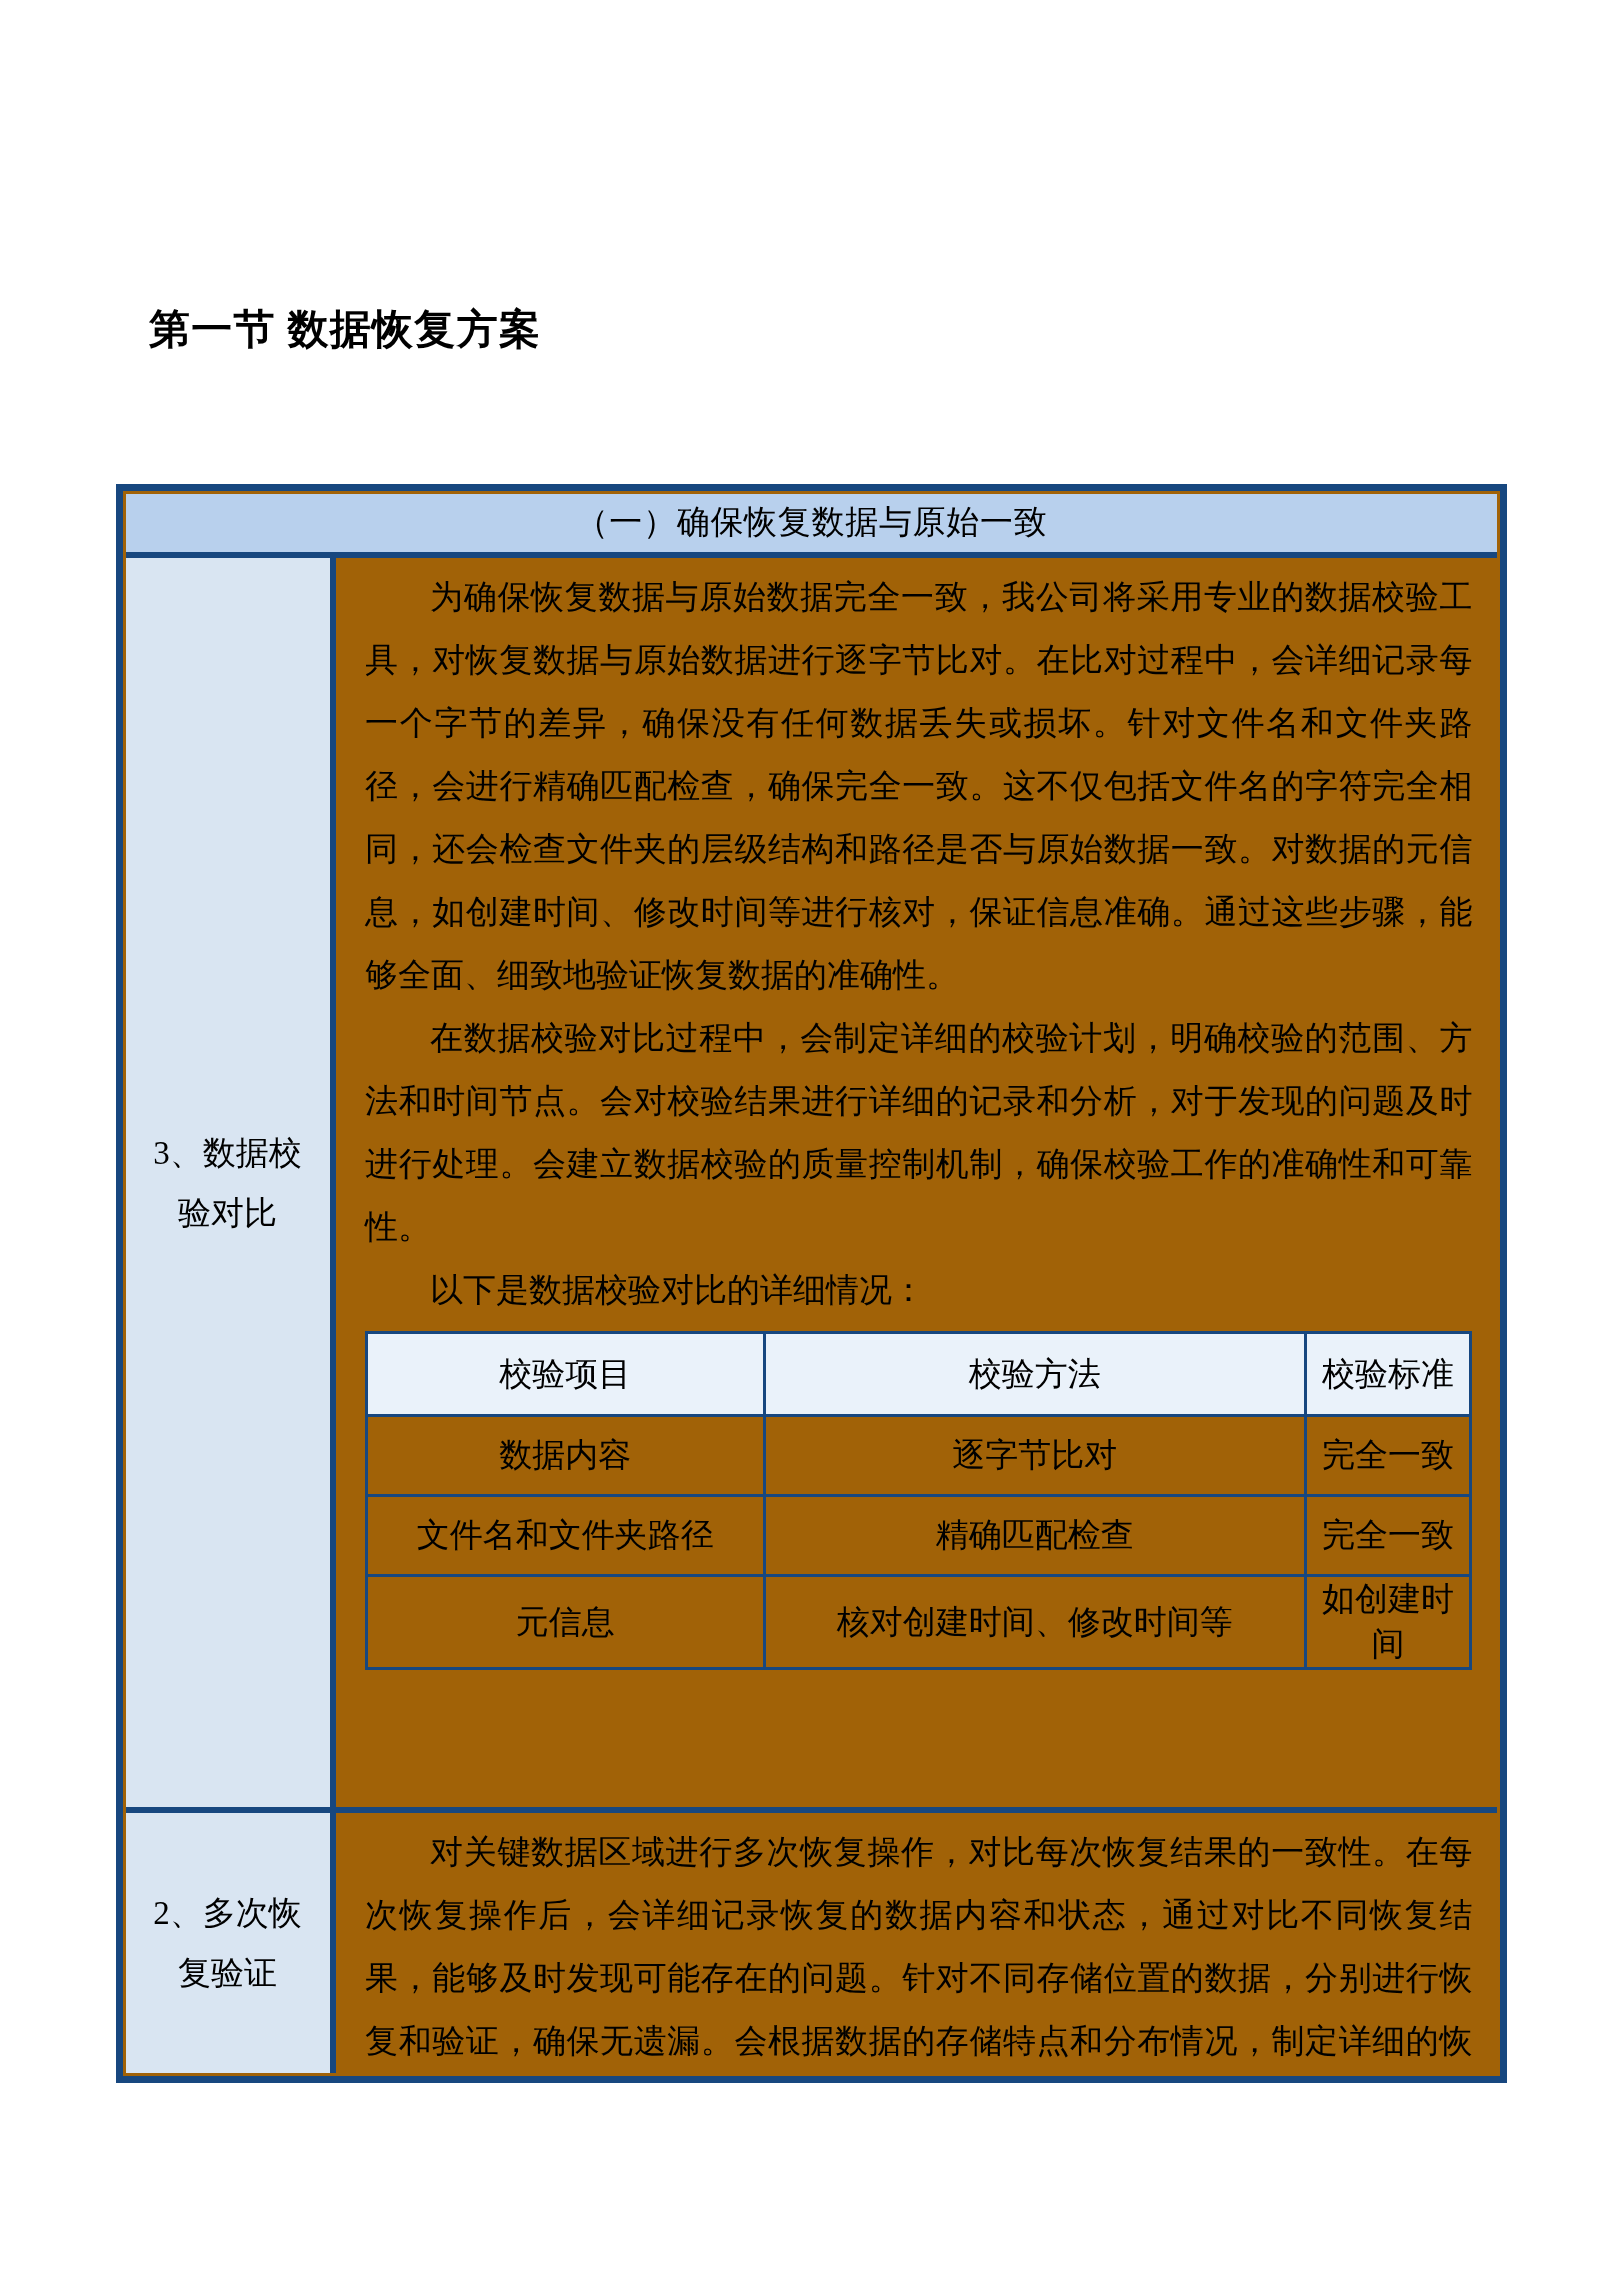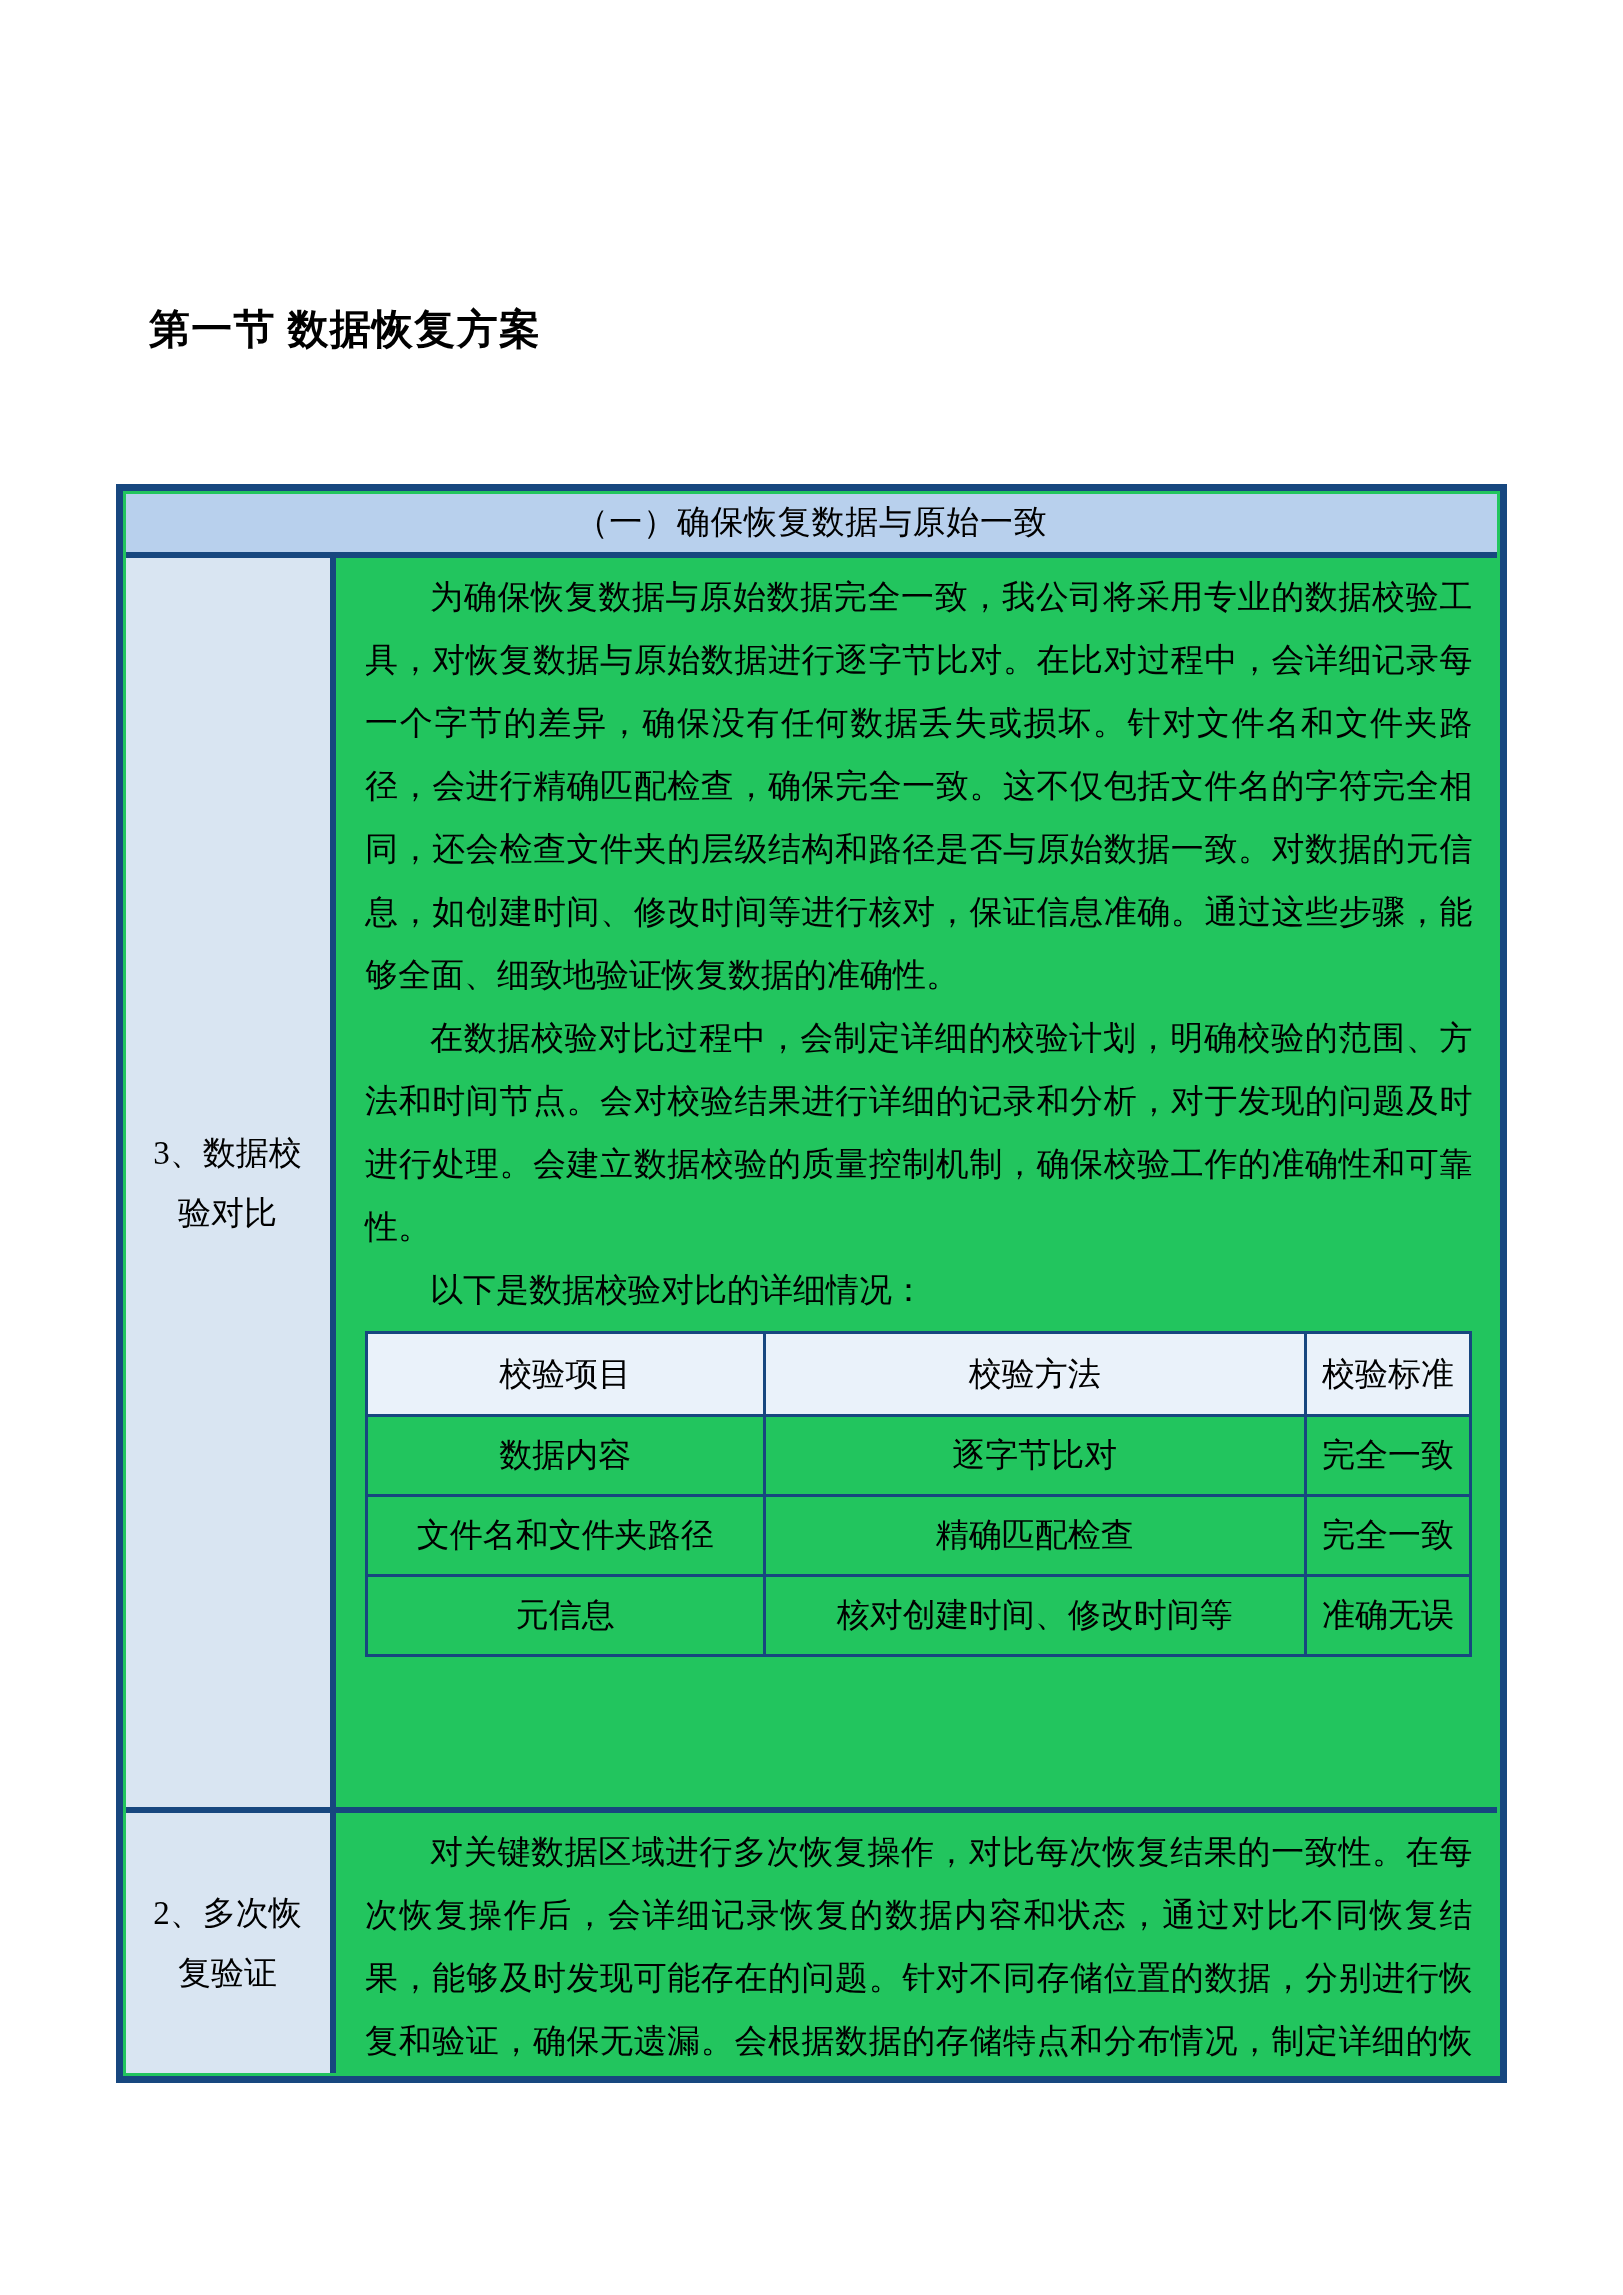--- a/index.html
+++ b/index.html
@@ -44,21 +44,21 @@
     white-space: nowrap;
   }
   .doc-table {
     position: absolute;
     left: 116px;
     top: 484px;
     width: 1391px;
     height: 1599px;
     box-sizing: border-box;
     border: 7.9px solid #17477F;
-    background: #22c55e;
+    background: #a16207;
     padding: 2.6px;
     display: flex;
     flex-direction: column;
   }
   .t-title {
     flex: 0 0 58px;
     background: #B8D0ED;
     display: flex;
     align-items: center;
     justify-content: center;
@@ -172,21 +172,21 @@
               <td>完全一致</td>
             </tr>
             <tr>
               <td>文件名和文件夹路径</td>
               <td>精确匹配检查</td>
               <td>完全一致</td>
             </tr>
             <tr>
               <td>元信息</td>
               <td>核对创建时间、修改时间等</td>
-              <td>准确无误</td>
+              <td>如创建时间</td>
             </tr>
           </tbody>
         </table>
       </div>
     </div>
 
     <div class="t-hdivider"></div>
 
     <div class="t-row row-2">
       <div class="t-label">2、多次恢复验证</div>

